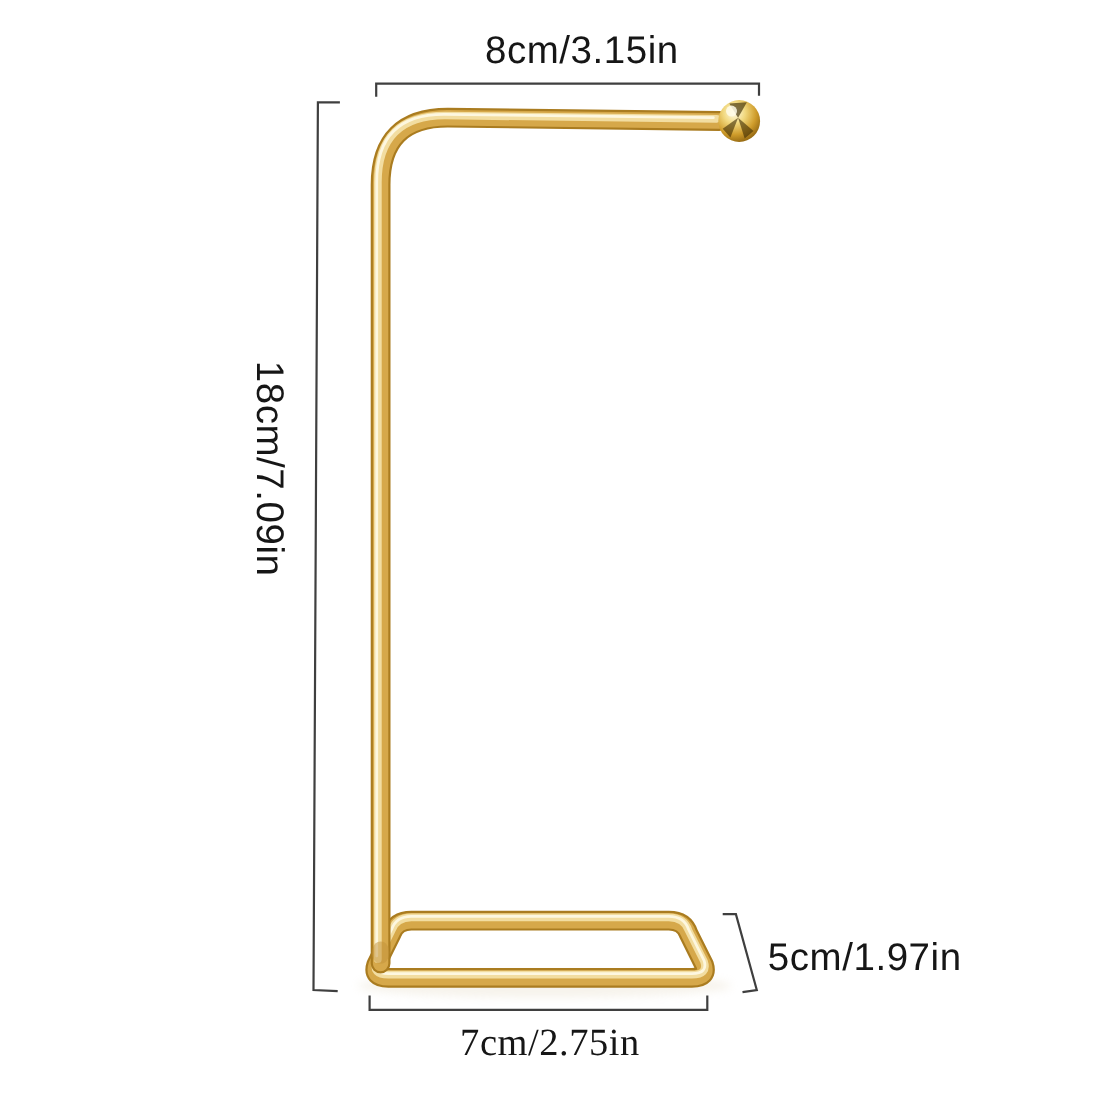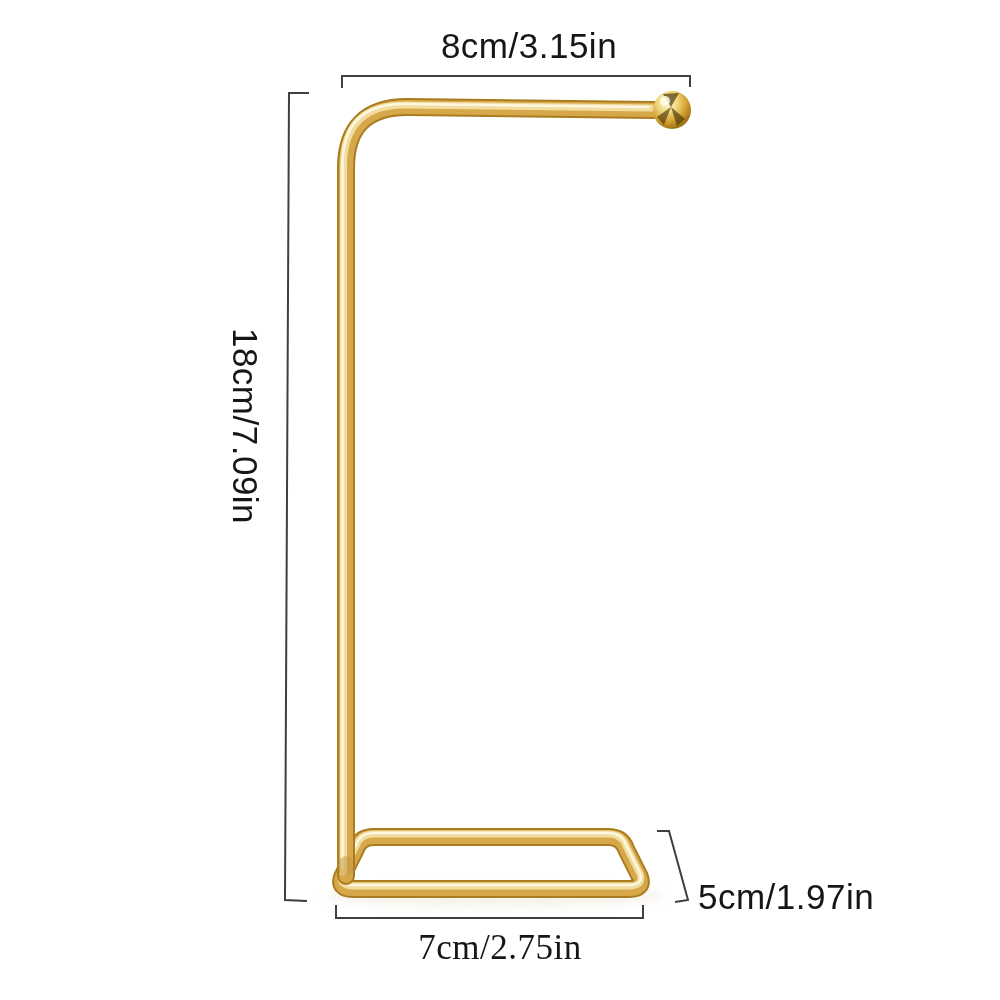--- a/index.html
+++ b/index.html
@@ -16,21 +16,21 @@
     position: absolute;
     font-size: 35px;
     line-height: 1;
     color: #161616;
     white-space: nowrap;
     letter-spacing: 0.5px;
   }
   .dim-label-top    { left: 529px; top: 28px;  transform: translateX(-50%); }
   .dim-label-left   { left: 245px; top: 426px; transform: translate(-50%,-50%) rotate(90deg); }
   .dim-label-bottom { left: 500px; top: 930px; transform: translateX(-50%); font-family: Liberation Serif, serif; }
-  .dim-label-right  { left: 698px; top: 896px; transform: translateY(-50%); }
+  .dim-label-right  { left: 698px; top: 870px; transform: translateY(-50%); }
 </style>
 </head>
 <body>
 
 <div class="stage">
 
   <svg width="1000" height="1000" viewBox="0 0 1000 1000">
     <defs>
       <radialGradient id="ballGrad" cx="38%" cy="30%" r="75%">
         <stop offset="0%" stop-color="#fffce8"></stop>

